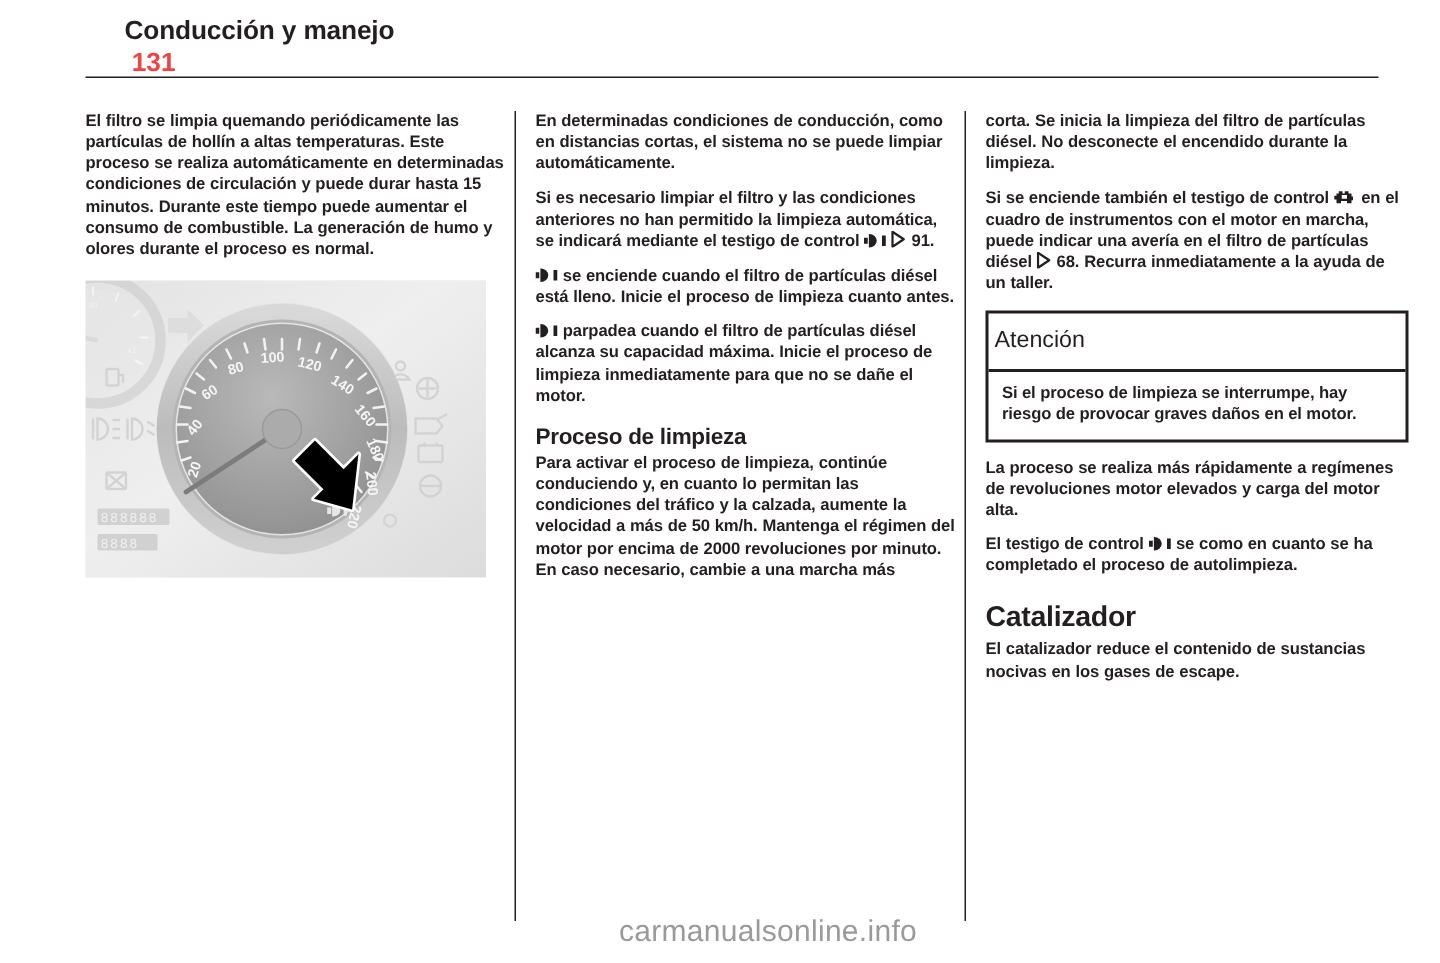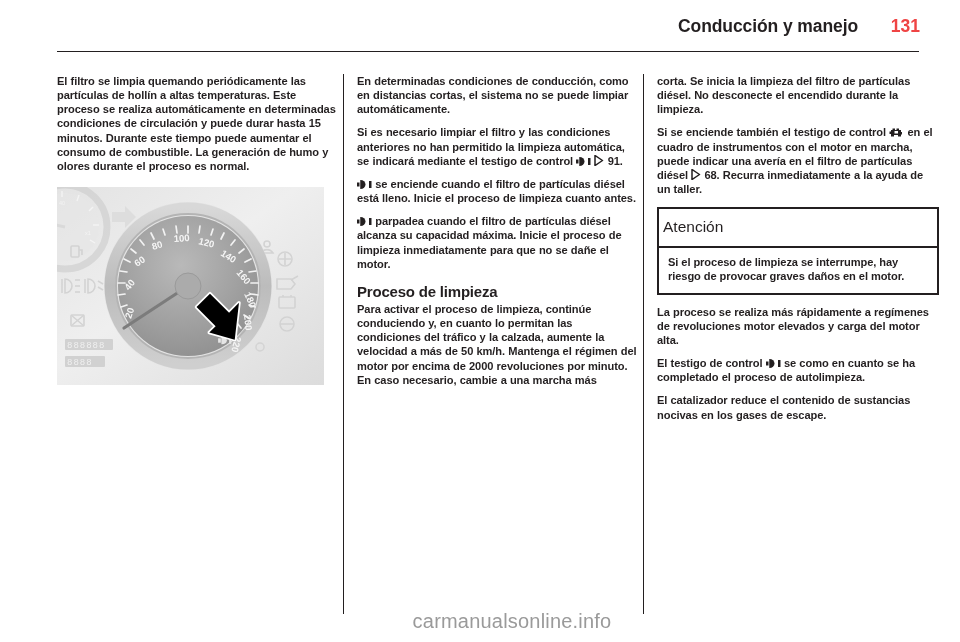--- a/index.html
+++ b/index.html
@@ -21,21 +21,22 @@
 
   
   .header {
     position: absolute;
     left: 55px;
     top: 16px;
     width: 865px;
     height: 30px;
     display: flex;
     align-items: baseline;
-    justify-content: flex-end;
+    justify-content: center;
+    flex-direction: column;
   }
   .header-title {
     font-size: 17.5px;
     font-weight: bold;
     color: #231f20;
     letter-spacing: -0.1px;
   }
   .header-pagenum {
     font-size: 17.5px;
     font-weight: bold;
@@ -393,19 +394,20 @@
     <p class="body">La proceso se realiza más rápidamente a regímenes de revoluciones motor elevados y carga del motor alta.</p>
 
     <p class="body"><span>El testigo de control </span><span class="glyph"><svg width="15" height="11" viewBox="0 0 30 22">
             <g fill="#231f20">
               <rect x="0" y="7" width="5" height="8"></rect>
               <path d="M7 2 a10 9 0 1 1 0 18 h-0.5 v-18 z"></path>
               <rect x="24" y="4" width="5" height="14"></rect>
             </g>
           </svg></span><span> se como en cuanto se ha completado el proceso de autolimpieza.</span></p>
 
+    <h2 class="section big">Catalizador</h2>
     <p class="body">El catalizador reduce el contenido de sustancias nocivas en los gases de escape.</p>
 
   </div>
 
   <div class="footer">carmanualsonline.info</div>
 
 </div>
 
 </body></html>

